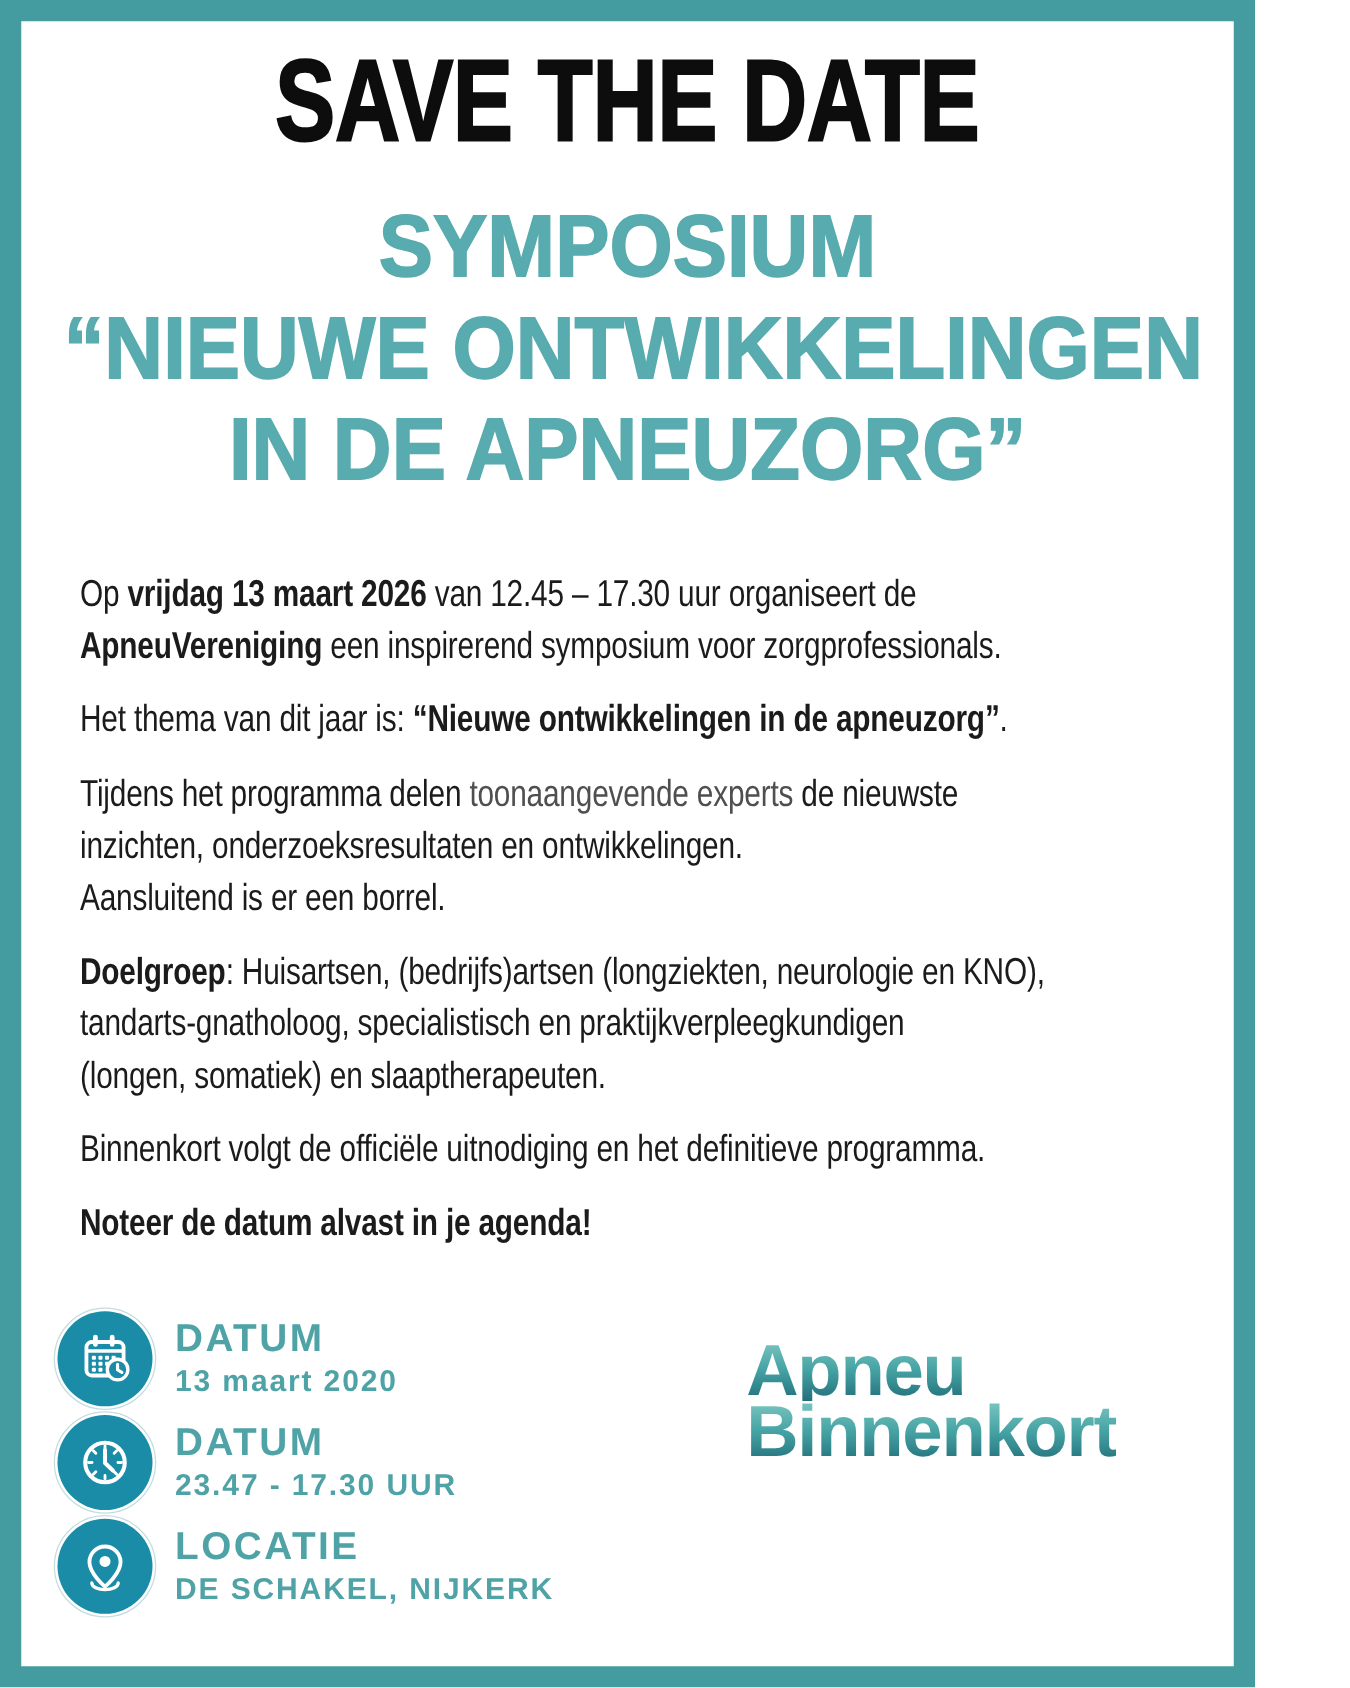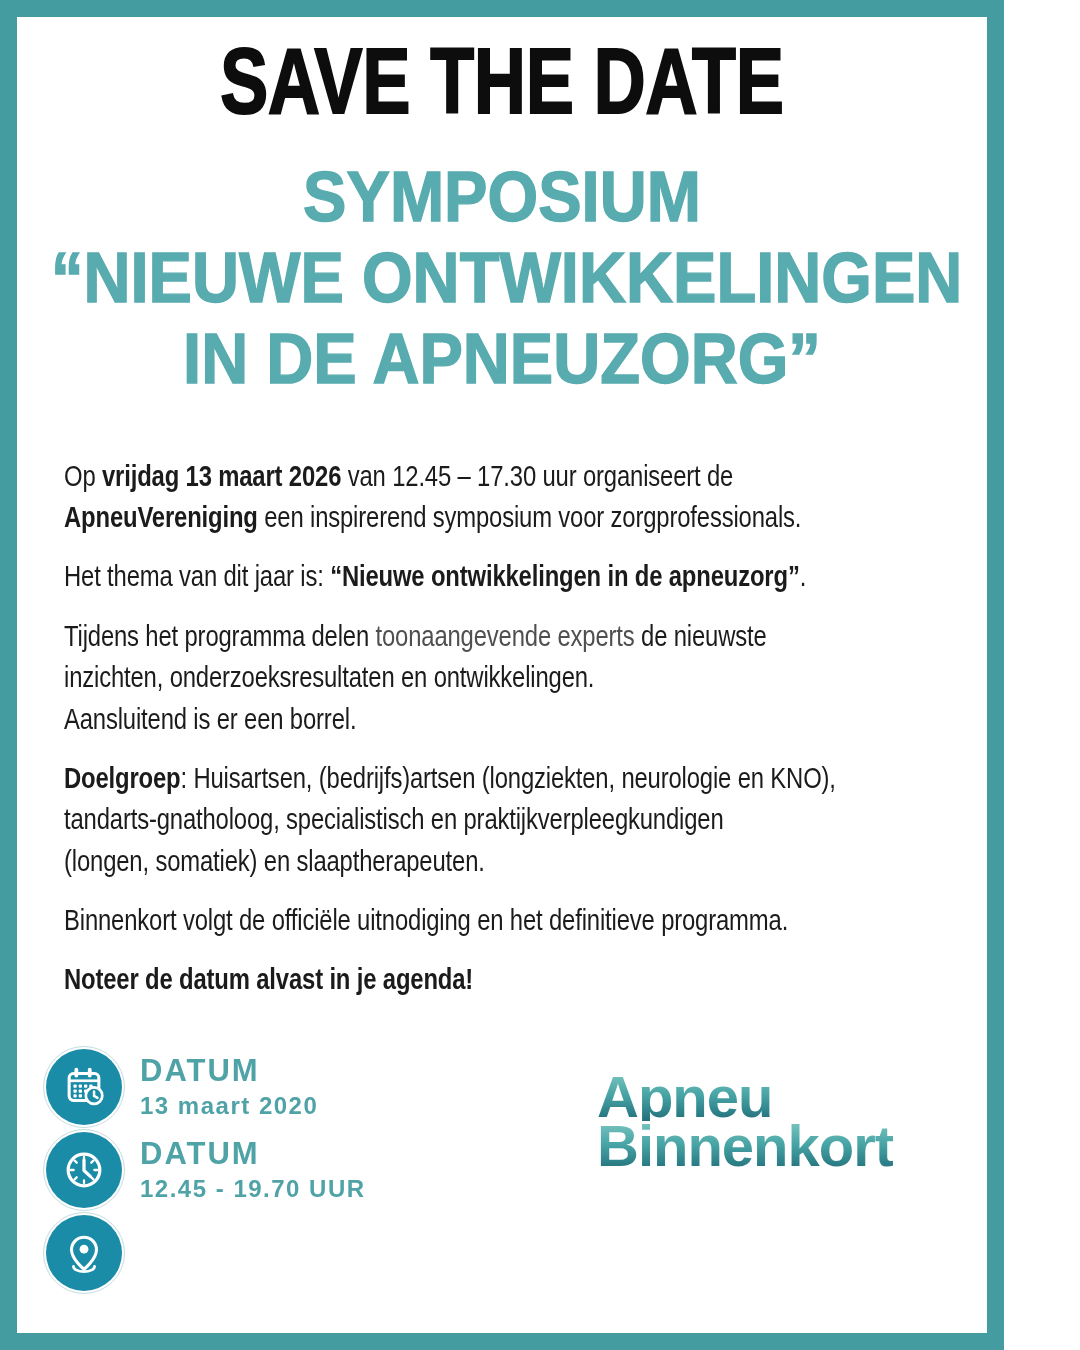--- a/index.html
+++ b/index.html
@@ -112,34 +112,38 @@
             <g stroke="#fff" stroke-width="2.4" stroke-linecap="round">
               <path d="M24 10.2v3M24 34.8v3M37.8 24h-3M13.2 24h-3"></path>
               <path d="M33.76 14.24l-2.12 2.12M16.36 31.64l-2.12 2.12M33.76 33.76l-2.12-2.12M16.36 16.36l-2.12-2.12"></path>
             </g>
             <path d="M24 24.5V13.8M24 24.5l6.6 6.2" stroke="#fff" stroke-width="3.4" stroke-linecap="round" stroke-linejoin="round"></path>
           </svg>
         </div>
       </div>
       <div class="info-text">
         <div class="info-label">DATUM</div>
-        <div class="info-value">12.45 - 19.70 UUR</div>
+        <div class="info-value">23.47 - 17.30 UUR</div>
       </div>
     </div>
 
     <div class="info-row">
       <div class="icon-ring">
         <div class="icon-circle">
           <svg width="46" height="46" viewBox="0 0 48 48" fill="none">
             <path d="M13 38a11 5.5 0 0 0 22 0" stroke="#fff" stroke-width="2.8" stroke-linecap="round"></path>
             <path d="M24 7.5c-7.2 0-13 5.8-13 13 0 9.8 13 20.5 13 20.5s13-10.7 13-20.5c0-7.2-5.8-13-13-13z" fill="#1A8CA8" stroke="#fff" stroke-width="3.2" stroke-linejoin="round"></path>
             <circle cx="24" cy="20" r="4.6" fill="#fff"></circle>
           </svg>
         </div>
       </div>
+      <div class="info-text">
+        <div class="info-label">LOCATIE</div>
+        <div class="info-value">DE SCHAKEL, NIJKERK</div>
+      </div>
     </div>
 
   </div>
 
   <div class="logo">
     <span class="logo-line">Apneu</span>
     <span class="logo-line">Binnenkort</span>
   </div>
 
 </div>

